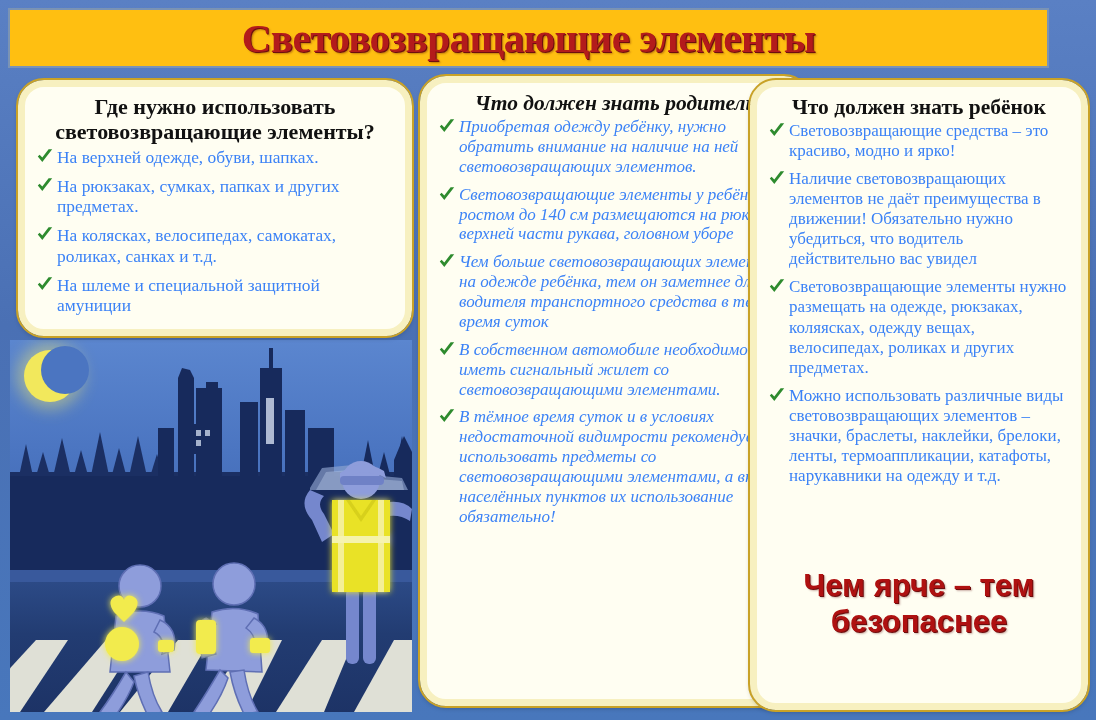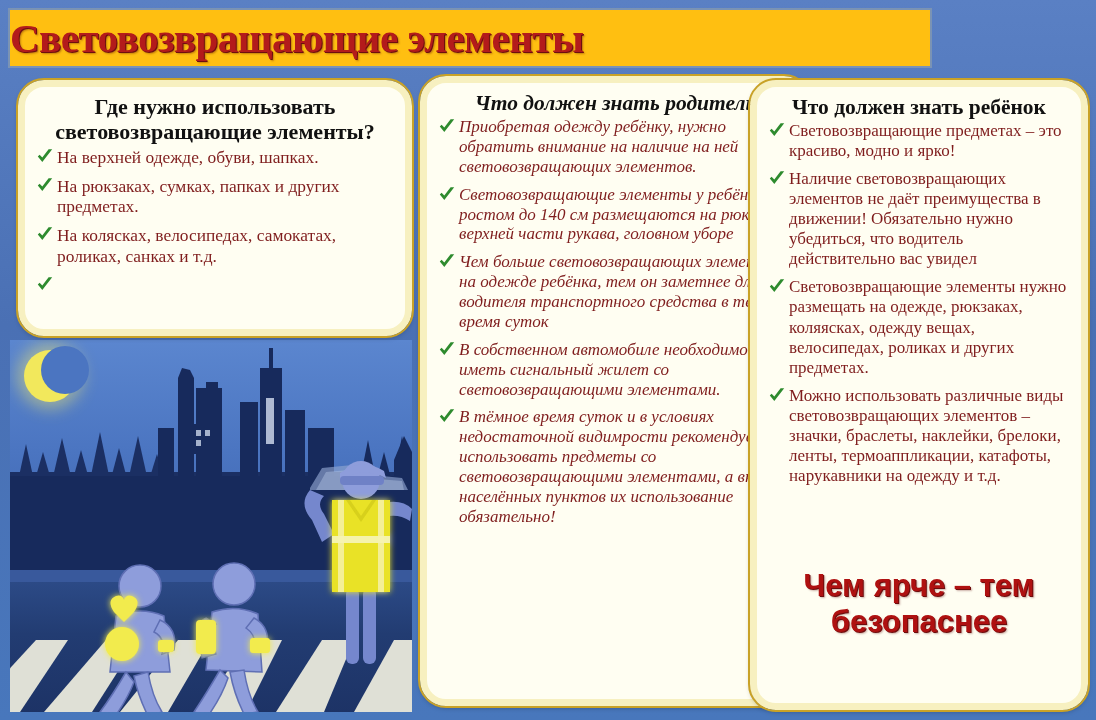--- a/index.html
+++ b/index.html
@@ -18,27 +18,27 @@
     height: 720px;
     background: linear-gradient(180deg, #5a80c4 0%, #4a70b4 45%, #4877bc 100%);
     overflow: hidden;
   }
 
   
   #banner {
     position: absolute;
     left: 8px;
     top: 8px;
-    width: 924px;
+    width: 1041px;
     height: 60px;
     background: #FFBF11;
     border: 2px solid #7a93b5;
     display: flex;
     align-items: center;
-    justify-content: flex-start;
+    justify-content: center;
   }
   #banner-title {
     font-family: "Liberation Serif", serif;
     font-weight: bold;
     font-size: 41px;
     letter-spacing: -0.5px;
     color: #B31B1B;
     text-shadow: 1px 1px 0 #6d0f0f, 2px 2px 2px rgba(80,0,0,0.35);
     white-space: nowrap;
   }
@@ -126,21 +126,21 @@
     margin-bottom: 3px;
   }
   #card1 .card-title { font-size: 22px; }
   #card2 .card-title { font-size: 21.5px; margin-bottom: 2px; }
   #card3 .card-title { font-size: 21.5px; margin-bottom: 2px; }
 
   .bullets { list-style: none; }
   .bullet {
     position: relative;
     padding-left: 21px;
-    color: #7f1d1d;
+    color: #3b82f6;
     font-family: "Liberation Serif", serif;
   }
   #card1 .bullet { font-size: 17.4px; line-height: 1.17; margin-bottom: 8.5px; }
   #card2 .bullet { font-size: 17px; line-height: 1.17; margin-bottom: 8px; }
   #card3 .bullet { font-size: 17px; line-height: 1.18; margin-bottom: 8px; }
 
   .check {
     position: absolute;
     left: 0;
     top: 1px;
@@ -315,20 +315,21 @@
       <li class="bullet">
         <svg class="check" viewBox="0 0 20 18">
             <path d="M2 9 L7 15 L18 1 L14 1 L7 10 L4 7 Z" fill="#2E8B2E"></path>
           </svg>
         <span>На колясках, велосипедах, самокатах, роликах, санках и т.д.</span>
       </li>
       <li class="bullet">
         <svg class="check" viewBox="0 0 20 18">
             <path d="M2 9 L7 15 L18 1 L14 1 L7 10 L4 7 Z" fill="#2E8B2E"></path>
           </svg>
+        <span>На шлеме и специальной защитной амуниции</span>
       </li>
     </ul>
   </div>
 
   <div class="card" id="card2">
     <div class="card-title">Что должен знать родитель</div>
     <ul class="bullets">
       <li class="bullet">
         <svg class="check" viewBox="0 0 20 18">
             <path d="M2 9 L7 15 L18 1 L14 1 L7 10 L4 7 Z" fill="#2E8B2E"></path>
@@ -362,21 +363,21 @@
     </ul>
   </div>
 
   <div class="card" id="card3">
     <div class="card-title">Что должен знать ребёнок</div>
     <ul class="bullets">
       <li class="bullet">
         <svg class="check" viewBox="0 0 20 18">
             <path d="M2 9 L7 15 L18 1 L14 1 L7 10 L4 7 Z" fill="#2E8B2E"></path>
           </svg>
-        <span>Световозвращающие предметах – это красиво, модно и ярко!</span>
+        <span>Световозвращающие средства – это красиво, модно и ярко!</span>
       </li>
       <li class="bullet">
         <svg class="check" viewBox="0 0 20 18">
             <path d="M2 9 L7 15 L18 1 L14 1 L7 10 L4 7 Z" fill="#2E8B2E"></path>
           </svg>
         <span>Наличие световозвращающих элементов не даёт преимущества в движении! Обязательно нужно убедиться, что водитель действительно вас увидел</span>
       </li>
       <li class="bullet">
         <svg class="check" viewBox="0 0 20 18">
             <path d="M2 9 L7 15 L18 1 L14 1 L7 10 L4 7 Z" fill="#2E8B2E"></path>

